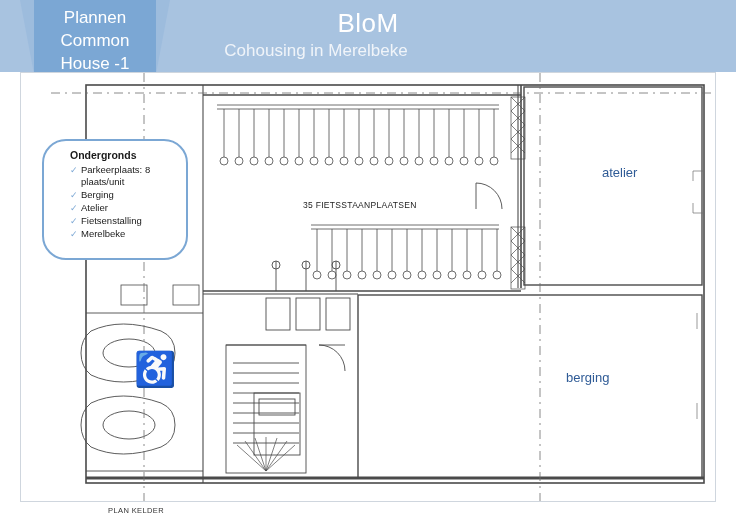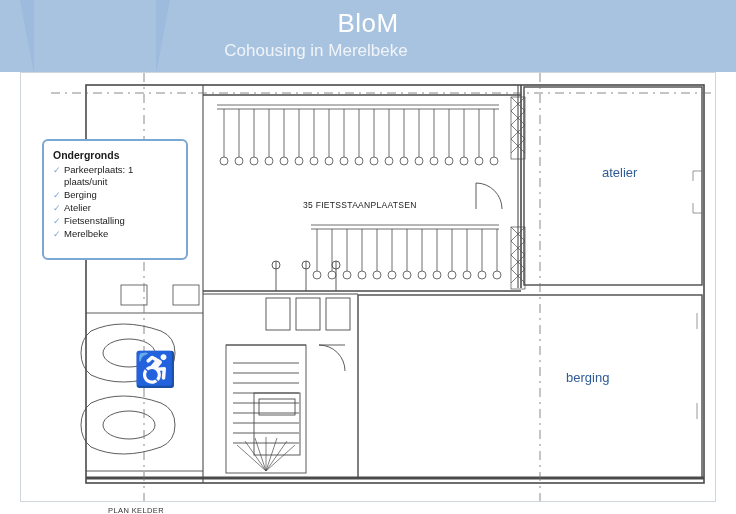--- a/index.html
+++ b/index.html
@@ -112,23 +112,23 @@
 
   
   .callout {
     position: absolute;
     left: 42px;
     top: 139px;
     width: 146px;
     height: 121px;
     background: #ffffff;
     border: 2px solid #7ba7d4;
-    border-radius: 6px;
+    border-radius: 24px;
     box-sizing: border-box;
-    padding: 8px 9px;
+    padding: 8px 26px;
   }
   .callout-title {
     font-size: 10.5px;
     font-weight: bold;
     color: #1a1a1a;
     margin-bottom: 3px;
   }
   .callout-list {
     margin: 0;
     padding: 0;
@@ -190,20 +190,25 @@
 
 <div class="slide">
 
   <div class="header-band"></div>
   <div class="header-title">BloM</div>
   <div class="header-sub">Cohousing in Merelbeke</div>
 
   <div class="corner-fold-left"></div>
   <div class="corner-fold-right"></div>
   <div class="corner-tail"></div>
+  <div class="corner-banner">
+    <div>Plannen</div>
+    <div>Common</div>
+    <div>House -1</div>
+  </div>
 
   <div class="frame-outer">
     <svg class="plan-svg" width="694" height="428" viewBox="0 0 694 428">
       <g stroke="#4a4a4a" fill="none" stroke-width="1.1">
 
         <rect x="65" y="12" width="618" height="398" stroke-width="1.6"></rect>
         <line x1="65" y1="405" x2="683" y2="405" stroke-width="3"></line>
 
         <line x1="182" y1="12" x2="182" y2="410"></line>
         <line x1="182" y1="22" x2="500" y2="22" stroke-width="1.6"></line>
@@ -396,21 +401,21 @@
 
   <div class="room-label room-atelier">atelier</div>
   <div class="room-label room-berging">berging</div>
   <div class="bike-label">35 FIETSSTAANPLAATSEN</div>
   <div class="plan-caption">PLAN KELDER</div>
   <div class="wheelchair">♿</div>
 
   <div class="callout">
     <div class="callout-title">Ondergronds</div>
     <ul class="callout-list">
-      <li><span class="tick">✓</span><span>Parkeerplaats: 1 plaats/unit</span></li>
+      <li><span class="tick">✓</span><span>Parkeerplaats: 8 plaats/unit</span></li>
       <li><span class="tick">✓</span><span>Berging</span></li>
       <li><span class="tick">✓</span><span>Atelier</span></li>
       <li><span class="tick">✓</span><span>Fietsenstalling</span></li>
       <li><span class="tick">✓</span><span>Merelbeke</span></li>
     </ul>
   </div>
 
 </div>
 
 </body></html>

